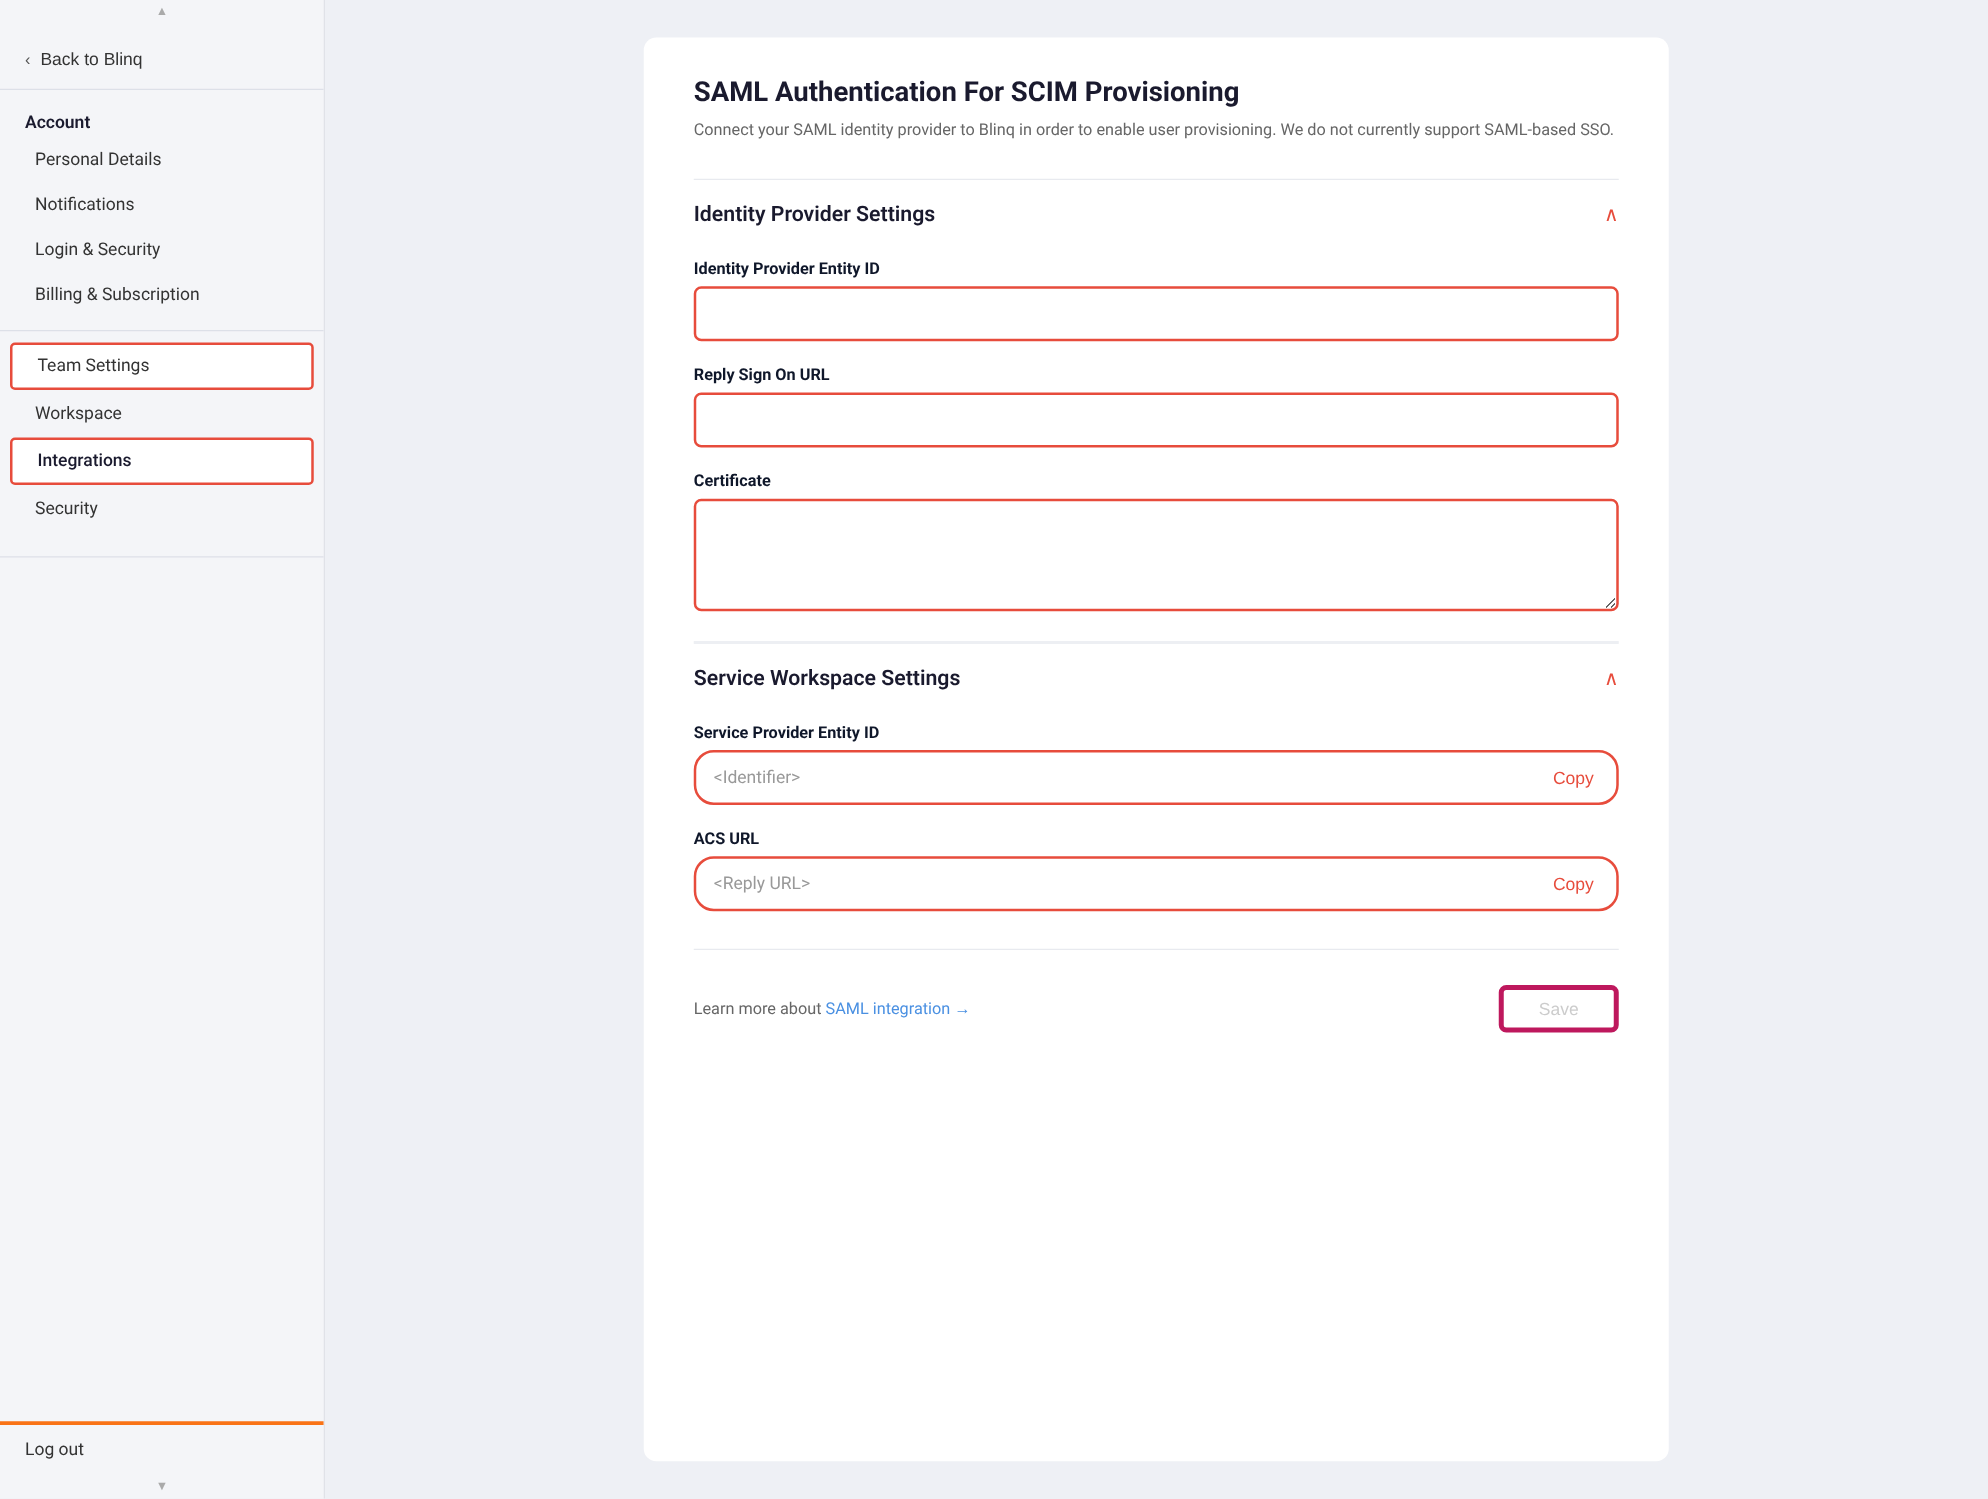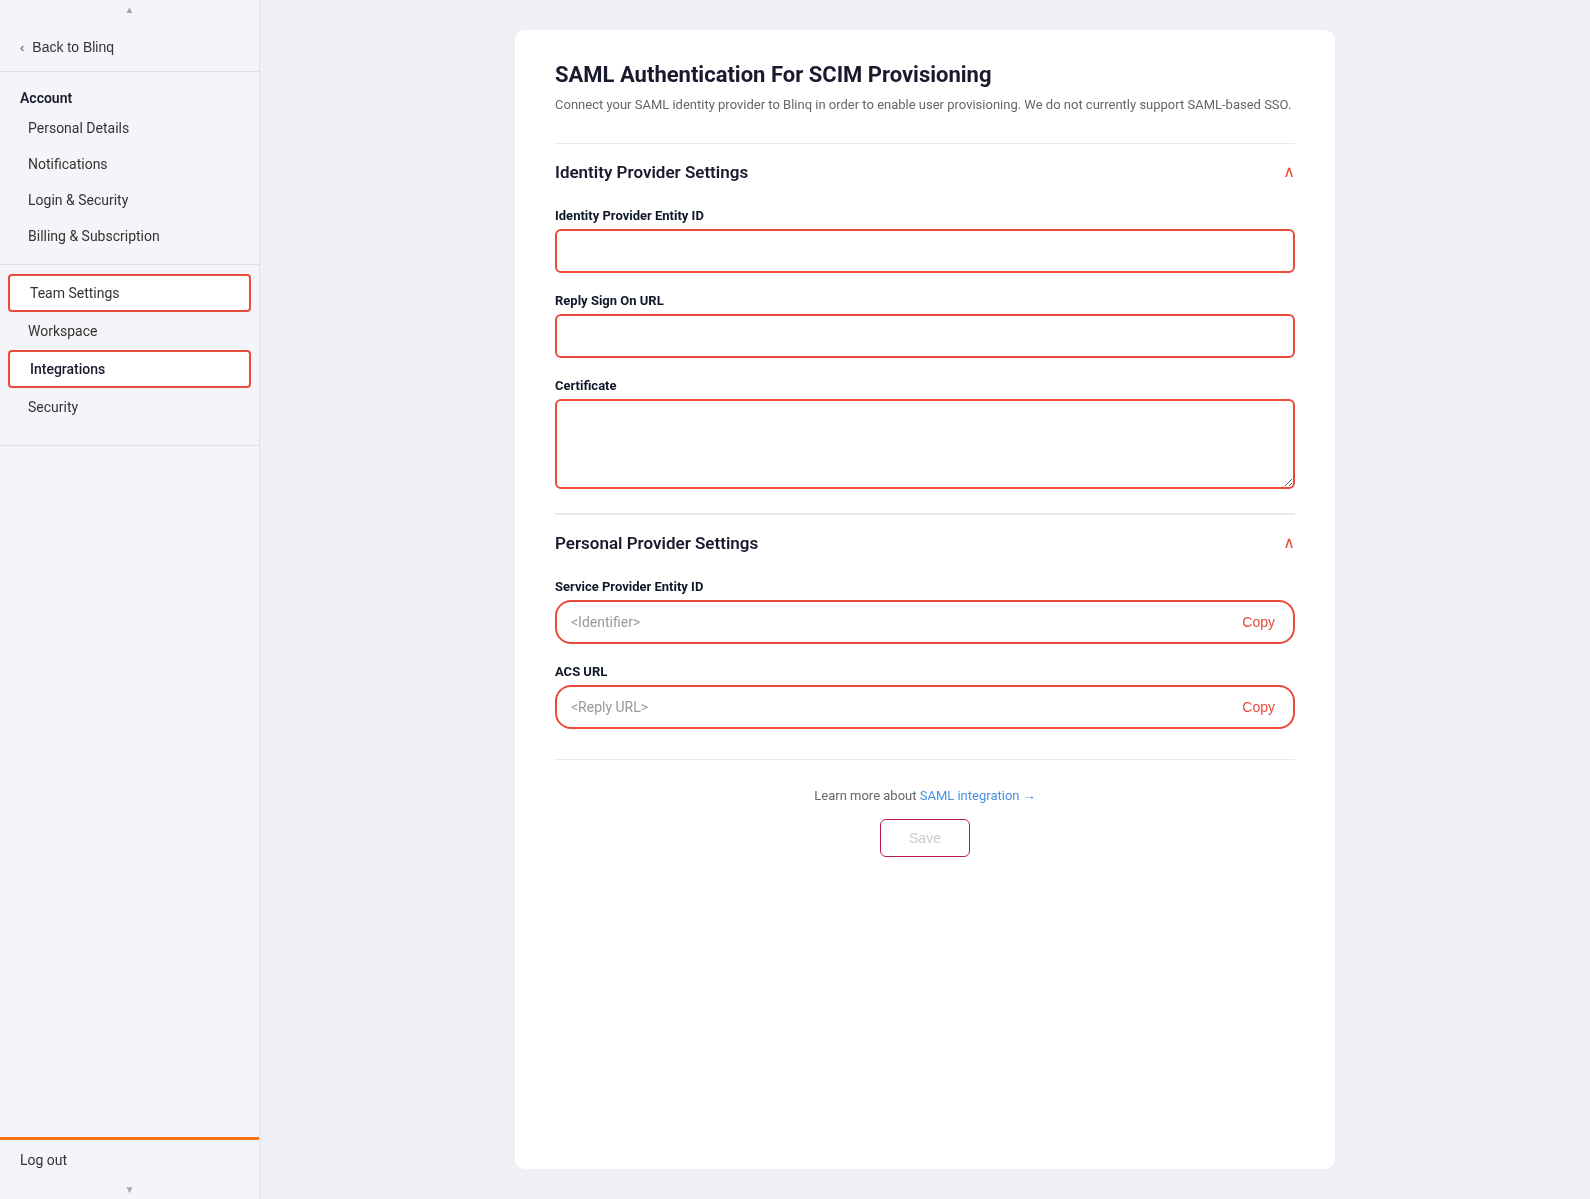--- a/index.html
+++ b/index.html
@@ -212,44 +212,42 @@
       margin: 20px 0 0 0;
     }
 
     
     .card-footer {
       display: flex;
       justify-content: space-between;
       align-items: center;
       padding: 18px 0 20px 0;
       margin-top: 10px;
-      flex-direction: column;
     }
 
     .learn-more {
       font-size: 13px;
       color: #666;
     }
 
     .learn-more a {
       color: #4a90e2;
       text-decoration: none;
     }
 
     .save-btn {
       height: 38px;
       padding: 0 28px;
-      border: 1px solid #be185d;
+      border: 4px solid #be185d;
       border-radius: 6px;
       background: #fff;
       color: #ccc;
       font-size: 14px;
       font-weight: 500;
       cursor: pointer;
-      margin-top: 16px;
     }
 
     .sidebar-scroll-up, .sidebar-scroll-down {
       text-align: center;
       padding: 4px;
       color: #aaa;
       font-size: 10px;
     }
   </style>
 </head>
@@ -327,21 +325,21 @@
     </div>
 
     <div class="field-group">
       <label class="field-label">Certificate</label>
       <textarea class="field-textarea" style=""></textarea>
     </div>
 
     <div class="section-separator"></div>
 
     <div class="section-header">
-      <span class="section-title">Personal Provider Settings</span>
+      <span class="section-title">Service Workspace Settings</span>
       <button class="section-toggle open" style="color:#e74c3c;">∧</button>
     </div>
 
     <div class="field-group">
       <label class="field-label">Service Provider Entity ID</label>
       <div class="field-readonly">
         <span>&lt;Identifier&gt;</span>
         <button class="copy-btn">Copy</button>
       </div>
     </div>

